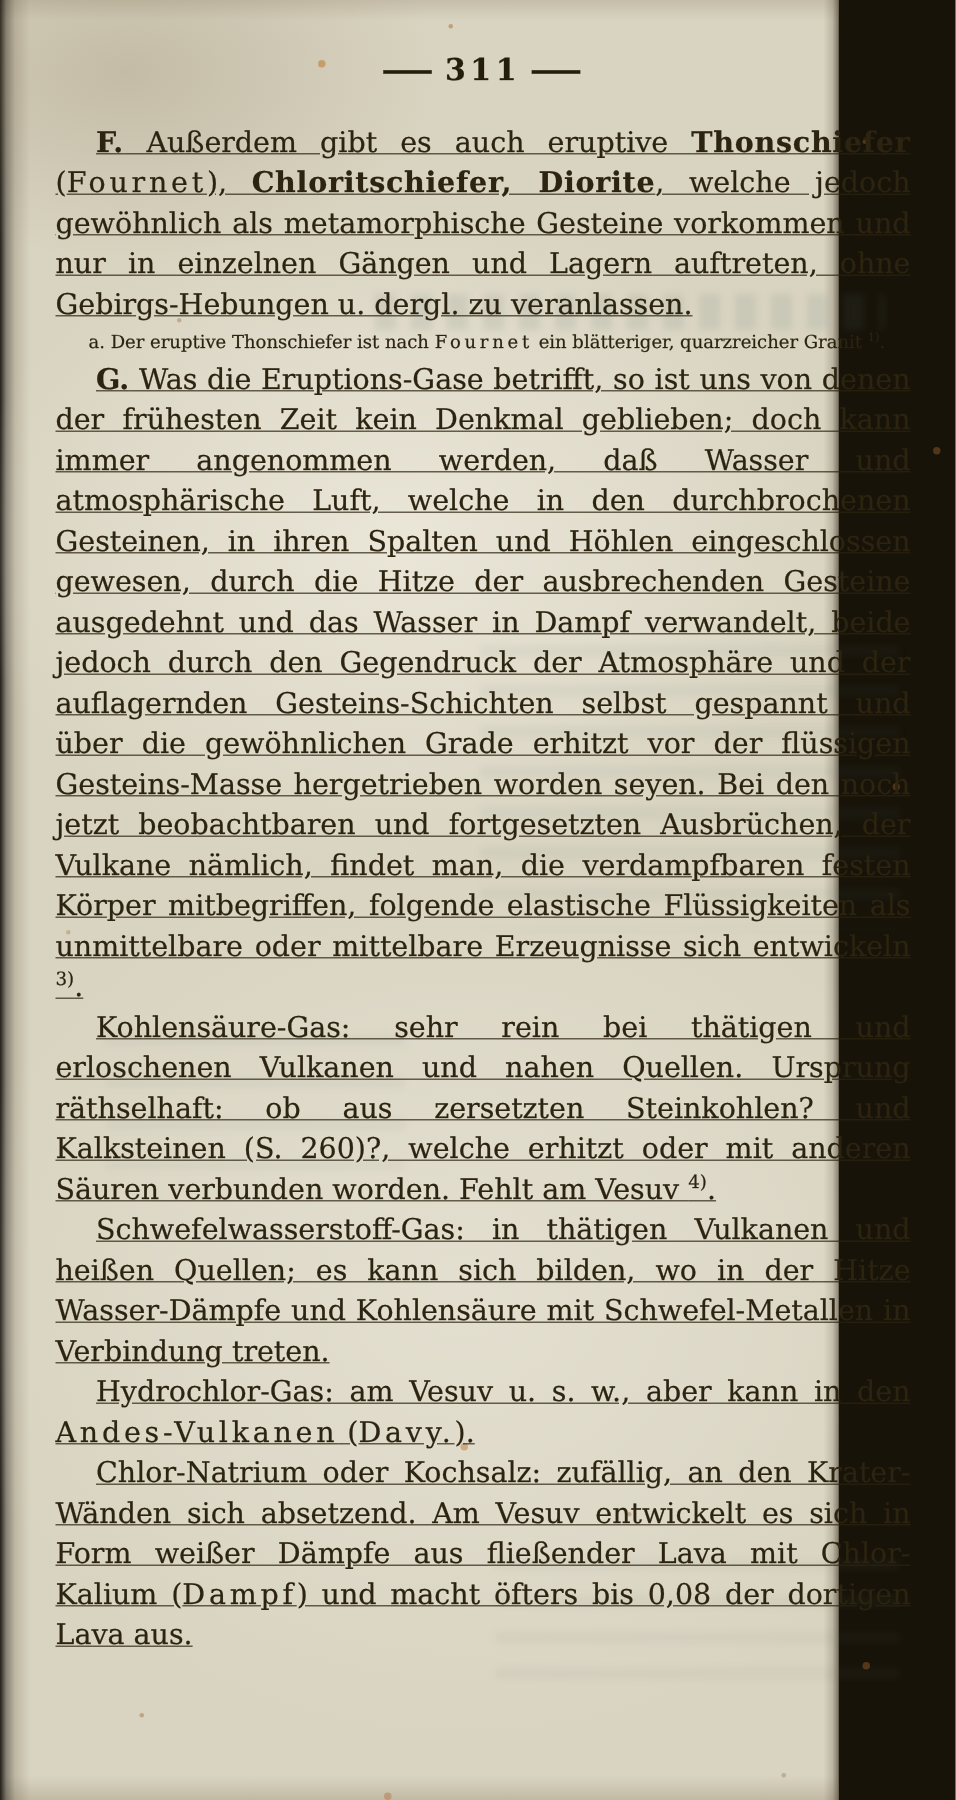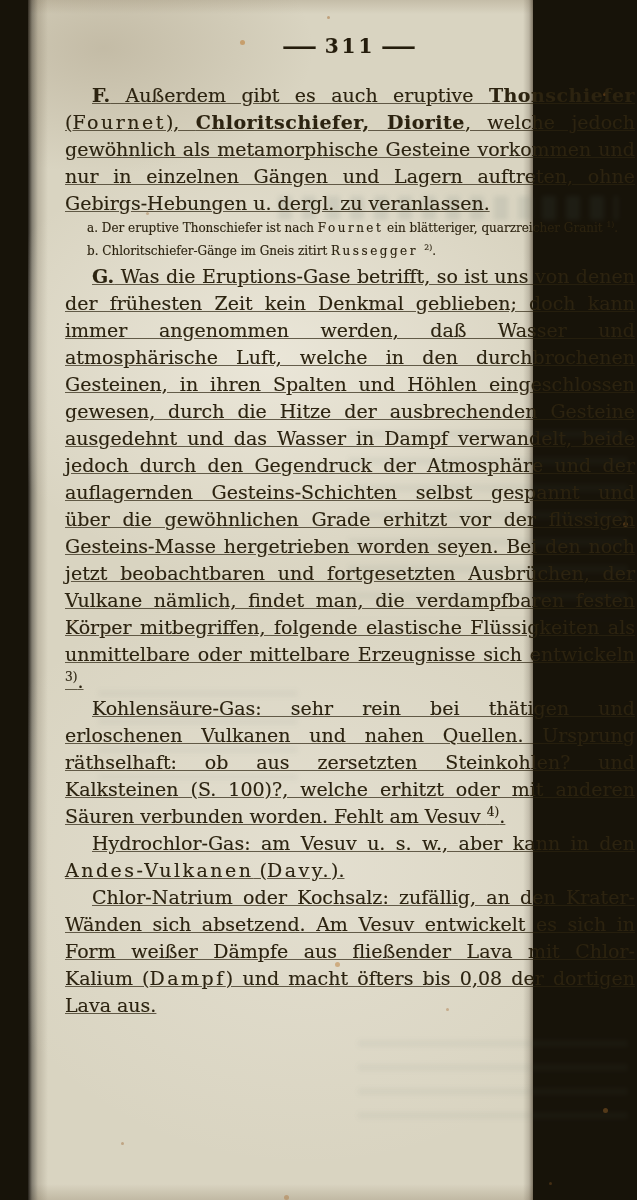--- a/index.html
+++ b/index.html
@@ -4,31 +4,30 @@
 <style>
   html, body { margin: 0; padding: 0; }
   body {
     width: 637px; height: 1200px;
     background: #171309;
     font-family: "DejaVu Serif", serif;
     overflow: hidden;
   }
   .page {
     position: relative;
-    width: 505px; height: 1200px;
+    width: 559px; height: 1200px;
     background-color: #d9d4c1;
     background-image:
       radial-gradient(ellipse 420px 320px at 48% 30%, rgba(240,236,224,0.75), rgba(240,236,224,0) 70%),
       radial-gradient(ellipse 480px 420px at 55% 72%, rgba(236,232,220,0.55), rgba(236,232,220,0) 72%),
       radial-gradient(ellipse 300px 180px at 15% 4%, rgba(140,124,96,0.28), rgba(140,124,96,0) 70%),
       linear-gradient(to right, rgba(26,22,16,0.95) 0px, rgba(26,22,16,0.45) 4px, rgba(92,80,60,0.22) 10px, rgba(92,80,60,0) 20px),
       linear-gradient(to left, rgba(66,54,38,0.6) 0px, rgba(66,54,38,0.2) 4px, rgba(66,54,38,0) 10px),
       linear-gradient(to bottom, rgba(125,108,80,0.22) 0px, rgba(125,108,80,0) 14px),
       linear-gradient(to top, rgba(125,108,80,0.26) 0px, rgba(125,108,80,0) 16px);
-    margin-left: 28px;
   }
   
   .speckles {
     position: absolute; top: 0; left: 0; width: 3px; height: 3px; border-radius: 50%;
     background: transparent; pointer-events: none;
     box-shadow:
       213px 41px 0 1px rgba(190,122,48,0.55),
       299px 16px 0 0 rgba(160,98,38,0.45),
       575px 93px 0 0 rgba(175,108,42,0.4),
       118px 212px 0 0 rgba(150,95,40,0.35),
@@ -95,26 +94,26 @@
   <div class="ghost g4"></div>
 
   <div class="content">
 
     <div class="pagehead"><span class="dash">—</span><span class="pgnum">311</span><span class="dash">—</span></div>
 
     <p class="para"><span class="bold">F.</span><span> Außerdem gibt es auch eruptive </span><span class="heavy">Thonschiefer</span><span> (</span><span class="spaced">Fournet</span><span>), </span><span class="heavy">Chloritschiefer, Diorite</span><span>, welche jedoch gewöhnlich als metamorphische Gesteine vorkommen und nur in einzelnen Gängen und Lagern auftreten, ohne Gebirgs-Hebungen u. dergl. zu veranlassen.</span></p>
 
     <p class="small-para"><span>a. Der eruptive Thonschiefer ist nach </span><span class="spaced">Fournet</span><span> ein blätteriger, quarzreicher Granit </span><span class="sup">1)</span><span>.</span></p>
 
-    <p class="small-para"><span>b. Chloritschiefer-Gänge im Gneis zitirt </span><span class="spaced">Russegger </span><span class="sup">2)</span><span>.</span></p>
 
     <p class="para gap-sm"><span class="bold">G.</span><span> Was die Eruptions-Gase betrifft, so ist uns von denen der frühesten Zeit kein Denkmal geblieben; doch kann immer angenommen werden, daß Wasser und atmosphärische Luft, welche in den durchbrochenen Gesteinen, in ihren Spalten und Höhlen eingeschlossen gewesen, durch die Hitze der ausbrechenden Gesteine ausgedehnt und das Wasser in Dampf verwandelt, beide jedoch durch den Gegendruck der Atmosphäre und der auflagernden Gesteins-Schichten selbst gespannt und über die gewöhnlichen Grade erhitzt vor der flüssigen Gesteins-Masse hergetrieben worden seyen. Bei den noch jetzt beobachtbaren und fortgesetzten Ausbrüchen, der Vulkane nämlich, findet man, die verdampfbaren festen Körper mitbegriffen, folgende elastische Flüssigkeiten als unmittelbare oder mittelbare Erzeugnisse sich entwickeln </span><span class="sup">3)</span><span>.</span></p>
 
 
-    <p class="para gap-sm"><span>Kohlensäure-Gas: sehr rein bei thätigen und erloschenen Vulkanen und nahen Quellen. Ursprung räthselhaft: ob aus zersetzten Steinkohlen? und Kalksteinen (S. 100)?, welche erhitzt oder mit anderen Säuren verbunden worden. Fehlt am Vesuv </span><span class="sup">4)</span><span>.</span></p>
+    <p class="para gap-sm"><span>Kohlensäure-Gas: sehr rein bei thätigen und erloschenen Vulkanen und nahen Quellen. Ursprung räthselhaft: ob aus zersetzten Steinkohlen? und Kalksteinen (S. 260)?, welche erhitzt oder mit anderen Säuren verbunden worden. Fehlt am Vesuv </span><span class="sup">4)</span><span>.</span></p>
 
+    <p class="para gap"><span>Schwefelwasserstoff-Gas: in thätigen Vulkanen und heißen Quellen; es kann sich bilden, wo in der Hitze Wasser-Dämpfe und Kohlensäure mit Schwefel-Metallen in Verbindung treten.</span></p>
 
     <p class="para gap"><span>Hydrochlor-Gas: am Vesuv u. s. w., aber kann in den </span><span class="spaced">Andes-Vulkanen</span><span> (</span><span class="spaced">Davy.</span><span>).</span></p>
 
     <p class="para gap"><span>Chlor-Natrium oder Kochsalz: zufällig, an den Krater-Wänden sich absetzend. Am Vesuv entwickelt es sich in Form weißer Dämpfe aus fließender Lava mit Chlor-Kalium (</span><span class="spaced">Dampf</span><span>) und macht öfters bis 0,08 der dortigen Lava aus.</span></p>
 
   </div>
 </div>
 
 </body></html>

